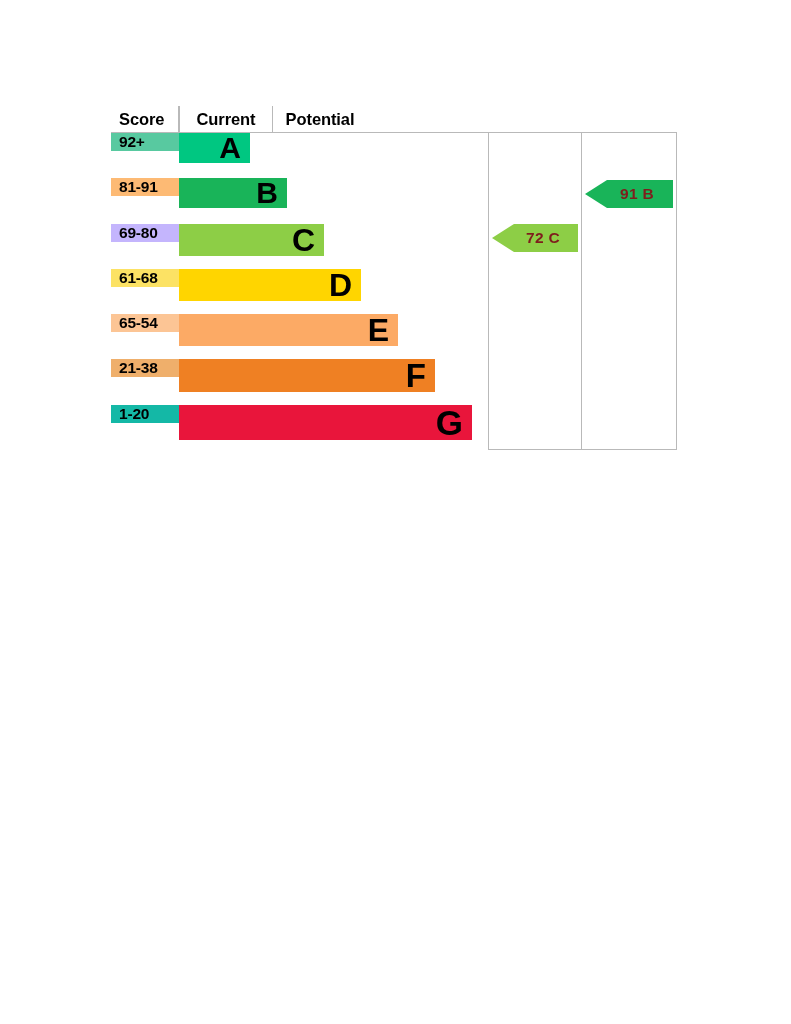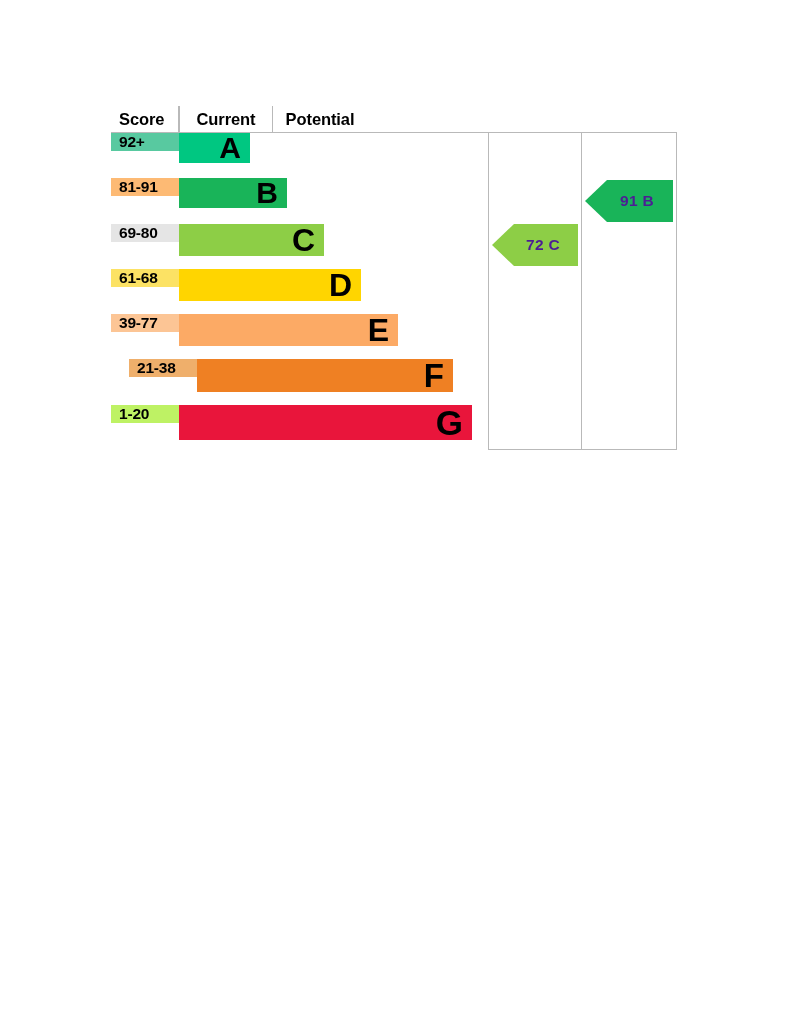--- a/index.html
+++ b/index.html
@@ -127,24 +127,24 @@
     height: 1px;
     background: #b9b9b9;
   }
 
   
   .epc-arrow {
     position: absolute;
     display: flex;
     align-items: center;
     justify-content: center;
-    height: 42px;
+    height: 28px;
     font-size: 15.5px;
     font-weight: bold;
-    color: #4c1d95;
+    color: #7f1d1d;
     letter-spacing: 0.3px;
     -webkit-clip-path: polygon(22px 0, 100% 0, 100% 100%, 22px 100%, 0 50%);
     clip-path: polygon(22px 0, 100% 0, 100% 100%, 22px 100%, 0 50%);
   }
   .arrow-current {
     left: 381px;
     width: 86px;
   }
   .arrow-potential {
     left: 474px;
@@ -171,41 +171,41 @@
         <div class="band-score" style="background: rgb(88, 201, 160);">92+</div>
         <div class="band-bar" style="background: rgb(0, 199, 129); width: 71px; flex: 0 0 71px; font-size: 30px;">A</div>
       </div>
 
       <div class="band-row">
         <div class="band-score" style="background: #fdba74;">81-91</div>
         <div class="band-bar" style="background: rgb(25, 180, 89); width: 108px; flex: 0 0 108px; font-size: 30px;">B</div>
       </div>
 
       <div class="band-row">
-        <div class="band-score" style="background: #e5e5e5;">69-80</div>
+        <div class="band-score" style="background: #c4b5fd;">69-80</div>
         <div class="band-bar" style="background: rgb(141, 206, 70); width: 145px; flex: 0 0 145px; font-size: 32px;">C</div>
       </div>
 
       <div class="band-row">
         <div class="band-score" style="background: rgb(252, 226, 100);">61-68</div>
         <div class="band-bar" style="background: rgb(255, 213, 0); width: 182px; flex: 0 0 182px; font-size: 32px;">D</div>
       </div>
 
       <div class="band-row">
-        <div class="band-score" style="background: rgb(252, 197, 149);">39-77</div>
+        <div class="band-score" style="background: rgb(252, 197, 149);">65-54</div>
         <div class="band-bar" style="background: rgb(252, 170, 101); width: 219px; flex: 0 0 219px; font-size: 32px;">E</div>
       </div>
 
       <div class="band-row">
-        <div class="band-score" style="background: rgb(239, 175, 107); margin-left: 18px;">21-38</div>
+        <div class="band-score" style="background: rgb(239, 175, 107);">21-38</div>
         <div class="band-bar" style="background: rgb(239, 128, 35); width: 256px; flex: 0 0 256px; font-size: 33px;">F</div>
       </div>
 
       <div class="band-row">
-        <div class="band-score" style="background: #bef264;">1-20</div>
+        <div class="band-score" style="background: #14b8a6;">1-20</div>
         <div class="band-bar" style="background: rgb(233, 21, 59); width: 293px; flex: 0 0 293px; font-size: 35px;">G</div>
       </div>
 
     </div>
 
     <div class="col-rule rule-current"></div>
     <div class="col-rule rule-potential"></div>
     <div class="col-rule rule-right"></div>
     <div class="body-baseline"></div>
 

